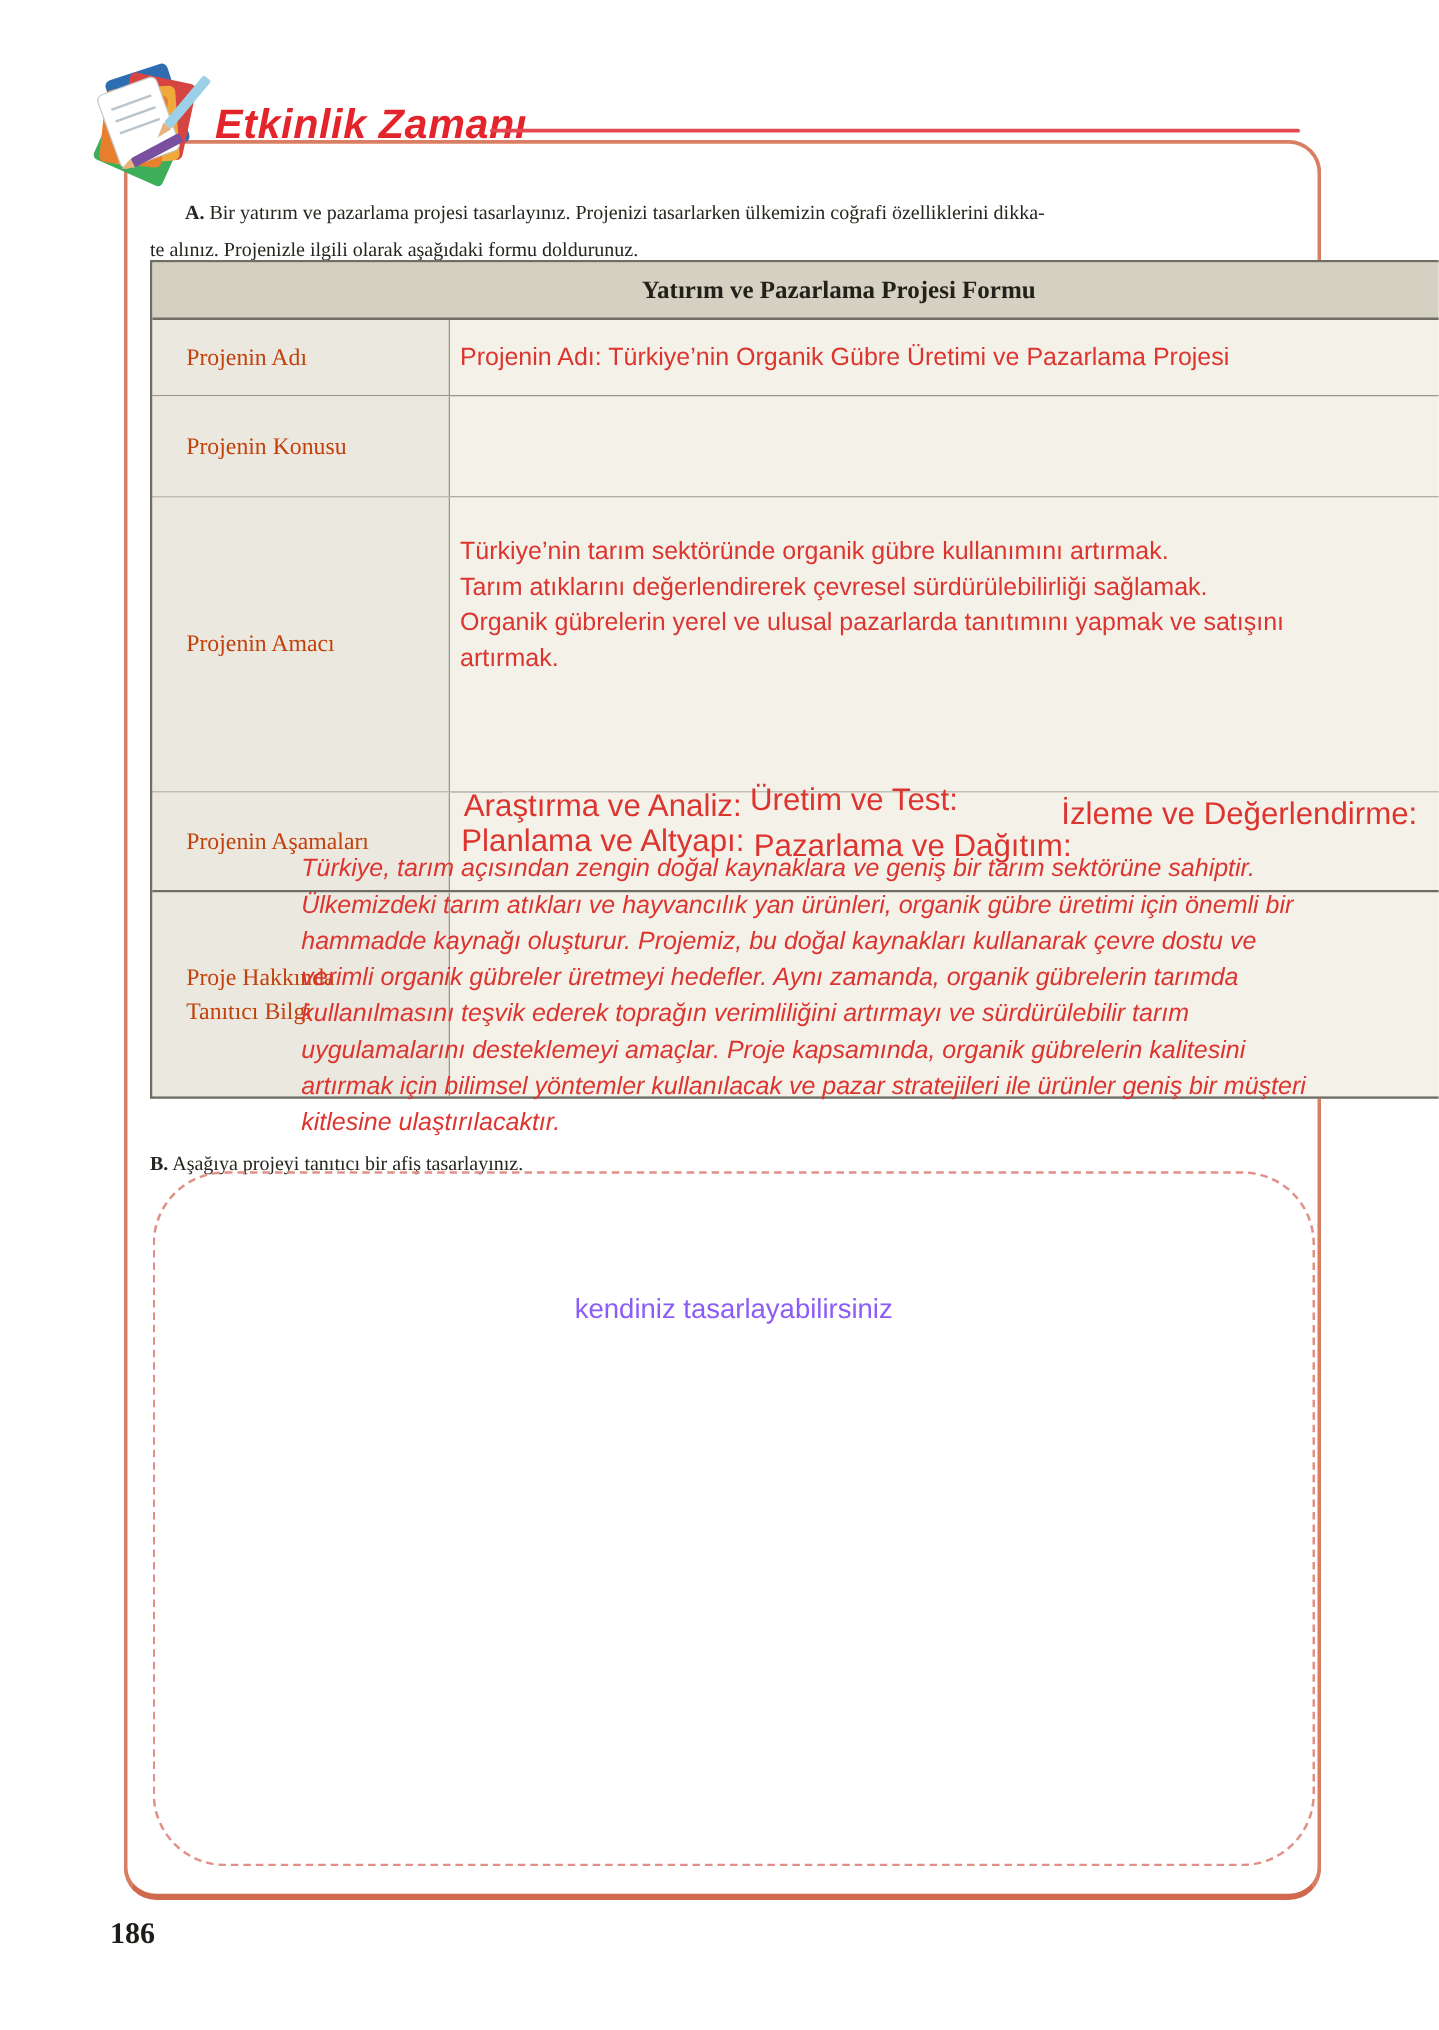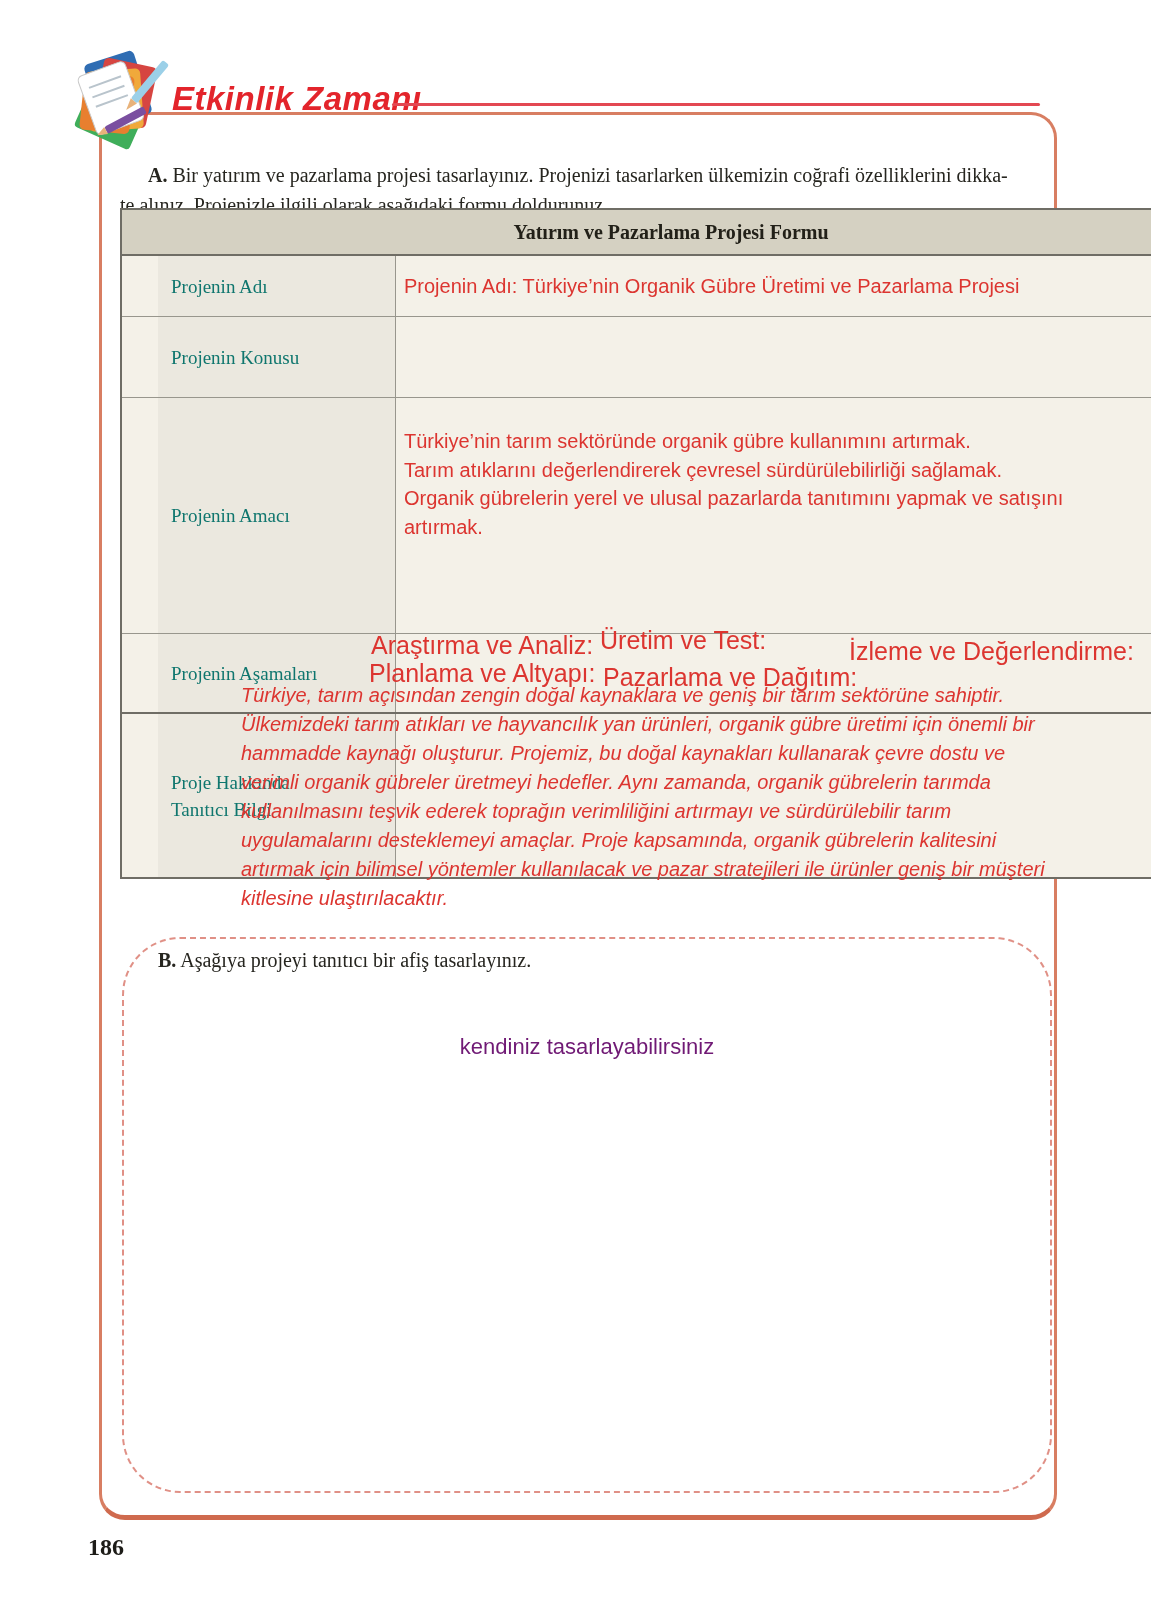--- a/index.html
+++ b/index.html
@@ -11,57 +11,57 @@
              border:3px solid #d87e62;border-bottom-width:5px;border-bottom-color:#cf6a4e;
              border-radius:26px;background:#ffffff;}
 
   
   .hdr-title{position:absolute;left:172px;top:80px;font-family:"Liberation Sans",sans-serif;
              font-weight:bold;font-style:italic;font-size:33px;letter-spacing:.5px;color:#e3242b;}
   .hdr-line{position:absolute;left:392px;top:103px;width:648px;height:3px;background:#e34852;border-radius:2px;}
   .hdr-icon{position:absolute;left:62px;top:44px;width:108px;height:110px;}
 
   
-  .para{position:absolute;font-size:20px;line-height:30px;white-space:pre-line;}
+  .para{position:absolute;font-size:16px;line-height:30px;white-space:pre-line;}
   .para-a{left:120px;top:140px;width:916px;text-indent:28px;}
-  .para-b{left:120px;top:925px;width:700px;margin-left:38px;}
+  .para-b{left:120px;top:901px;width:700px;}
   .para b{font-weight:bold;}
 
   
   .form-table{position:absolute;left:120px;top:208px;width:1102px;box-sizing:border-box;
               border:2px solid #6f6d65;background:#f4f1e8;}
   .form-title{height:44px;line-height:44px;text-align:center;background:#d5d1c2;
               border-bottom:2px solid #6f6d65;font-weight:bold;font-size:20px;color:#222018;}
   .form-row{display:flex;border-bottom:1px solid #98968d;}
   .form-row.thick{border-bottom:2px solid #6f6d65;}
   .form-row:last-child{border-bottom:none;}
   .cell-label{width:238px;box-sizing:border-box;background:#ebe8df;border-right:1px solid #98968d;
-              display:flex;align-items:center;padding-left:13px;font-size:19px;color:#0f766e;
-              white-space:pre-line;line-height:27px;margin-left:36px;}
+              display:flex;align-items:center;padding-left:27px;font-size:19px;color:#c2410c;
+              white-space:pre-line;line-height:27px;}
   .cell-content{flex:1;position:relative;background:#f4f1e8;}
   .r1{height:60px;} .r2{height:80px;} .r3{height:235px;} .r4{height:78px;gap:42px;} .r5{height:163px;}
 
   
   .red{font-family:"Liberation Sans",sans-serif;color:#dc3530;}
   .ans{position:absolute;font-size:20px;line-height:28px;white-space:pre-line;}
   .ans-1{left:8px;top:16px;white-space:nowrap;}
   .ans-2{left:8px;top:16px;width:690px;}
   .ans-3{left:8px;top:29px;width:700px;line-height:28.5px;}
 
   
   .stage{position:absolute;font-family:"Liberation Sans",sans-serif;font-size:25px;
          color:#dc3530;white-space:nowrap;z-index:5;}
   .big-par{position:absolute;left:241px;top:681px;width:815px;font-family:"Liberation Sans",sans-serif;
            font-size:20px;line-height:29px;color:#dc3530;z-index:5;font-style:italic;}
 
   
   .dashed-box{position:absolute;left:122px;top:937px;width:930px;height:556px;box-sizing:border-box;
               border:2px dashed #e09086;border-radius:58px;}
   .poster-hint{position:absolute;left:0;top:95px;width:100%;text-align:center;
-               font-family:"Liberation Sans",sans-serif;font-size:22px;color:#701a75;}
+               font-family:"Liberation Sans",sans-serif;font-size:22px;color:#8b5cf6;}
 
   .page-num{position:absolute;left:88px;top:1534px;font-size:24px;font-weight:600;color:#1d1c18;}
 </style>
 </head>
 <body>
 
 <div class="page">
 
   <div class="outer-box"></div>
 

